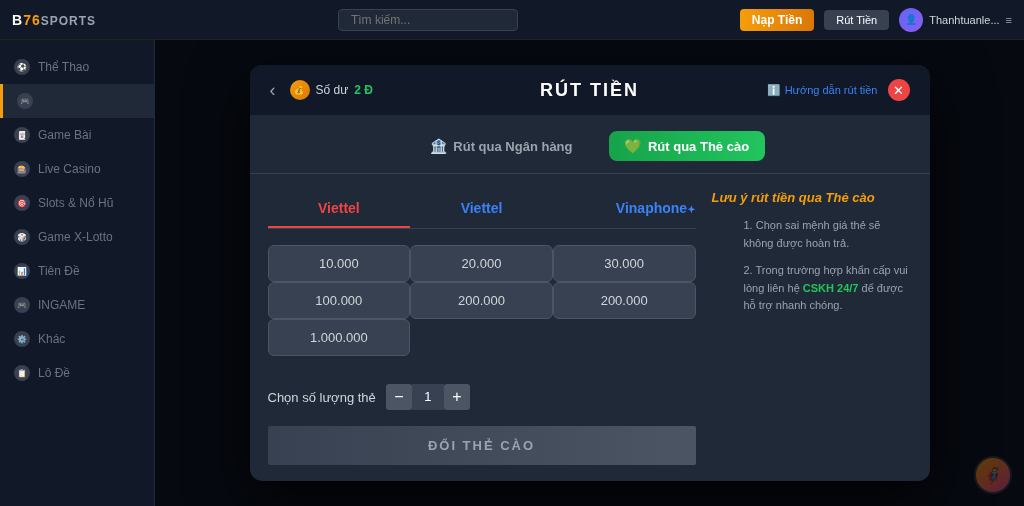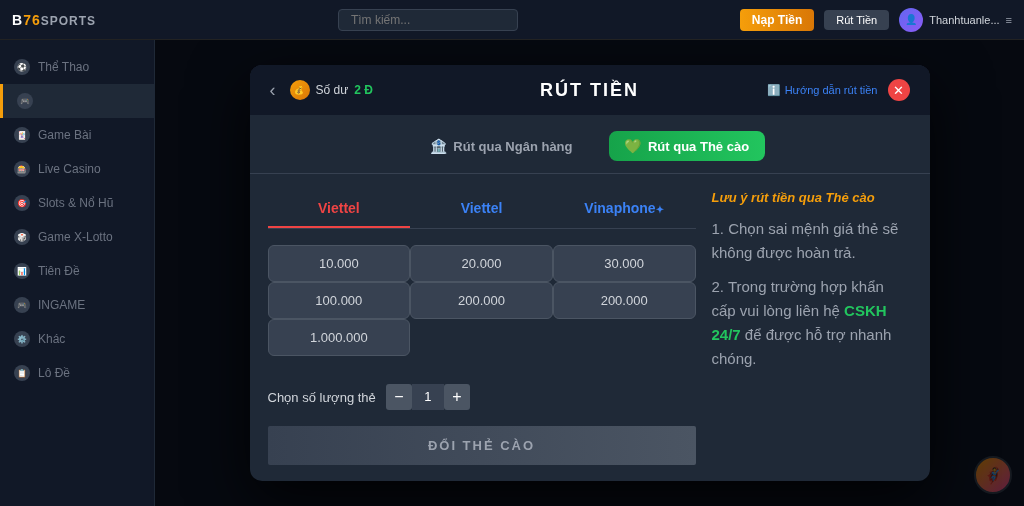--- a/index.html
+++ b/index.html
@@ -305,20 +305,21 @@
     }
     .provider-tab.viettel.active {
       border-bottom: 2px solid #ef4444;
       color: #ef4444;
     }
     .provider-tab.mobifone {
       color: #3b82f6;
     }
     .provider-tab.vinaphone {
       color: #3b82f6;
+      text-align: right;
     }
 
     
     .amount-grid {
       display: grid;
       grid-template-columns: repeat(3, 1fr);
       margin-bottom: 28px;
     }
     .amount-cell {
       background: #374151;
@@ -392,23 +393,24 @@
     }
     .note-title {
       color: #f59e0b;
       font-size: 13px;
       font-weight: 700;
       margin-bottom: 12px;
       font-style: italic;
     }
     .note-item {
       color: #9ca3af;
-      font-size: 15px;
+      font-size: 11px;
       line-height: 1.6;
       margin-bottom: 10px;
+      margin-left: 32px;
     }
     .note-link {
       color: #22c55e;
       font-weight: 600;
     }
 
     
     .bottom-avatar {
       position: absolute;
       bottom: 12px;

